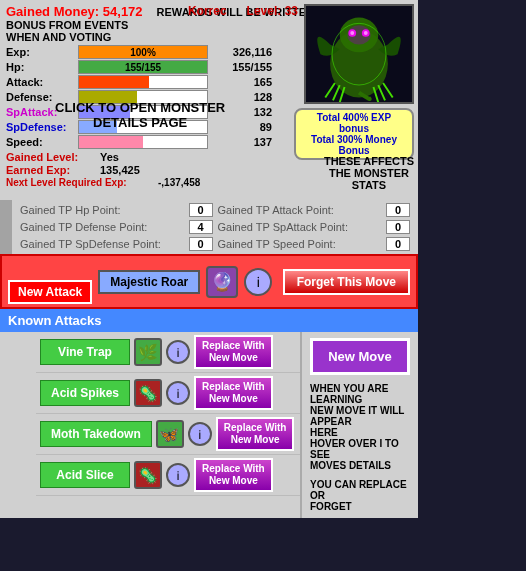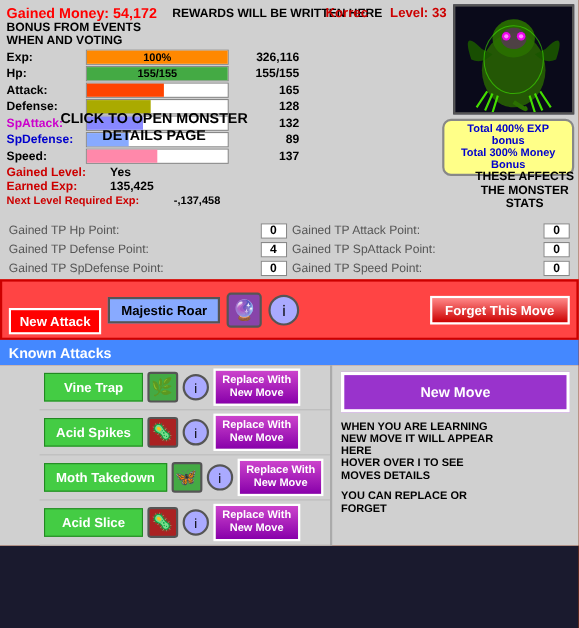--- a/index.html
+++ b/index.html
@@ -6,22 +6,22 @@
     body {
       width: 526px;
       min-height: 571px;
       background: #1a1a2e;
       font-family: Arial, sans-serif;
       font-size: 12px;
       color: #000;
       overflow-x: hidden;
     }
     .main-container {
-      width: 526px;
-      background: #c2410c;
+      width: 418px;
+      background: #a3a3a3;
       position: relative;
     }
     
     .top-section {
       background: #d0d0d0;
       padding: 4px 6px 2px 6px;
       position: relative;
     }
     .gained-money {
       color: #ff0000;
@@ -155,20 +155,21 @@
       max-width: 120px;
     }
     
     .tp-section {
       background: #d0d0d0;
       padding: 2px 6px;
       display: grid;
       grid-template-columns: 1fr 1fr;
       gap: 1px;
       font-size: 11px;
+      margin-left: 12px;
     }
     .tp-row {
       display: flex;
       align-items: center;
       justify-content: space-between;
       padding: 1px 2px;
     }
     .tp-label { color: #555; }
     .tp-val {
       background: #fff;

